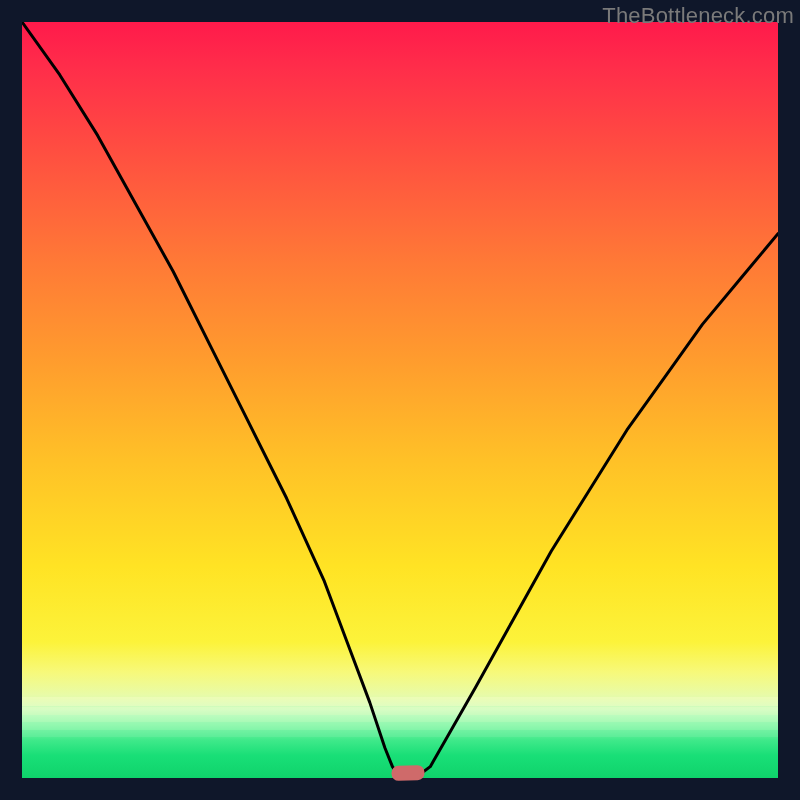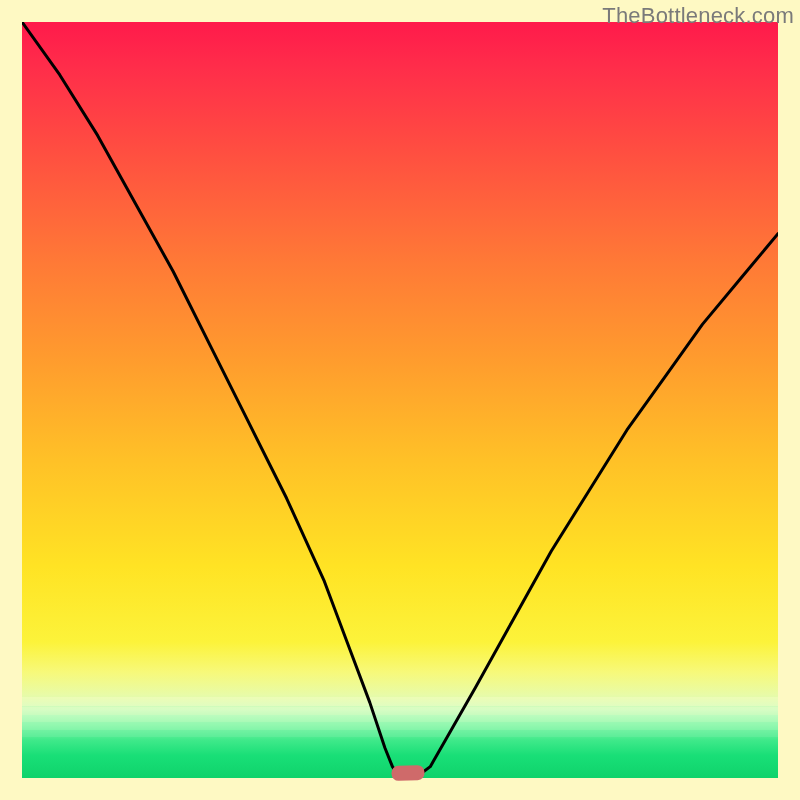--- a/index.html
+++ b/index.html
@@ -8,21 +8,21 @@
     width: 800px;
     height: 800px;
     overflow: hidden;
     background: #000;
     font-family: Arial, Helvetica, sans-serif;
   }
   .frame {
     position: relative;
     width: 800px;
     height: 800px;
-    background: #fef9c3;
+    background: #0f172a;
   }
   .attribution {
     position: absolute;
     top: 3px;
     right: 6px;
     font-size: 22px;
     color: #7a7a7a;
     font-weight: 500;
     letter-spacing: 0.2px;
     z-index: 4;

